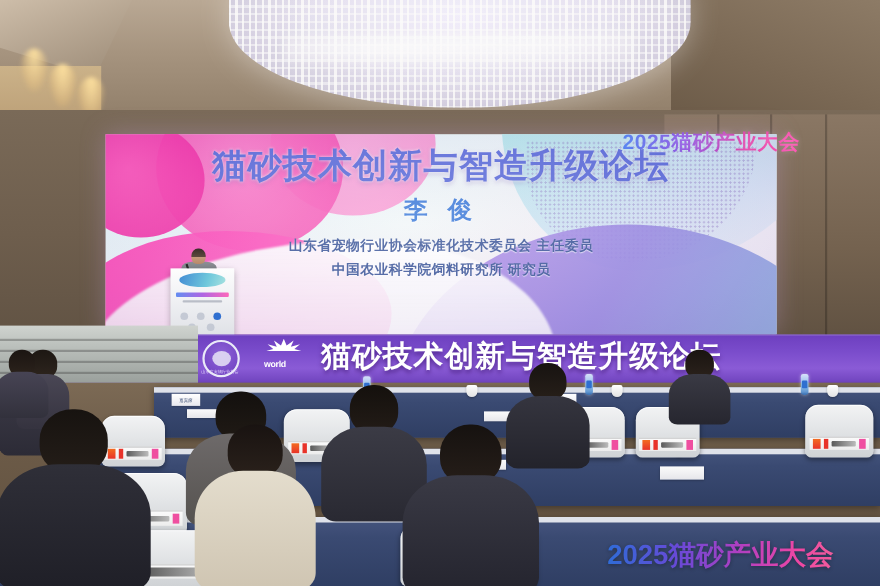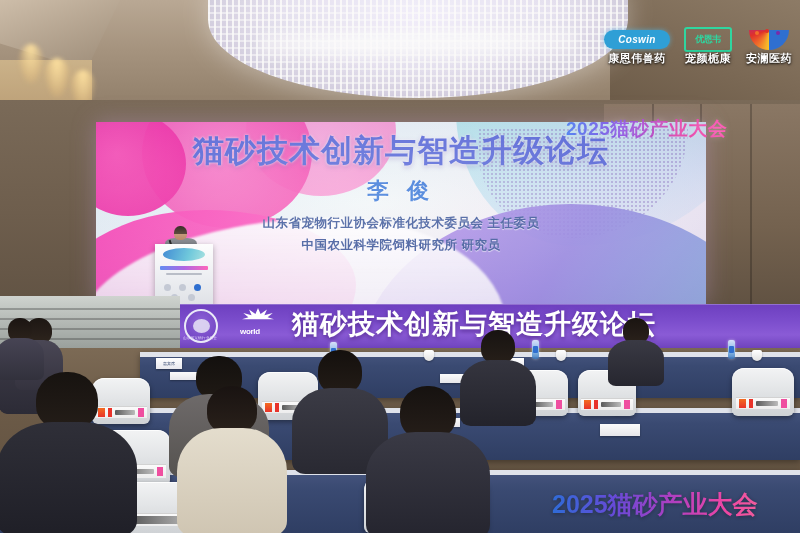--- a/index.html
+++ b/index.html
@@ -326,46 +326,20 @@
   <div class="downlight" style="left:70px;top:70px;"></div>
   <div class="chandelier soft"></div>
 
   <div class="backwall"></div>
   <div class="wall-right-col">
     <div class="seam" style="left:48px;"></div>
     <div class="seam" style="left:96px;"></div>
     <div class="seam" style="left:146px;"></div>
   </div>
 
-  <div class="sponsors">
-    <div class="sponsor">
-      <div class="sp-badge">
-        <div class="sp-coswin">Coswin</div>
-      </div>
-      <div class="sp-label">康恩伟兽药</div>
-    </div>
-    <div class="sponsor">
-      <div class="sp-badge">
-        <div class="sp-you">优恩韦</div>
-      </div>
-      <div class="sp-label">宠颜栀康</div>
-    </div>
-    <div class="sponsor">
-      <div class="sp-badge">
-        <div class="sp-fan">
-          <div class="arc"></div>
-          <div class="dot" style="left:8px;top:2px;background:#f0702a;"></div>
-          <div class="dot" style="left:18px;top:0px;background:#e0322a;"></div>
-          <div class="dot" style="left:29px;top:2px;background:#7a2ba8;"></div>
-          <div class="dot" style="left:35px;top:6px;background:#2f6fd0;"></div>
-        </div>
-      </div>
-      <div class="sp-label">安澜医药</div>
-    </div>
-  </div>
 
   <div class="led">
     <div class="wave-teal"></div>
     <div class="dots"></div>
     <div class="blob b3"></div>
     <div class="blob b2"></div>
     <div class="blob b1"></div>
     <div class="wave-purple"></div>
     <div class="wave-pink"></div>
     <div class="wave-white"></div>

